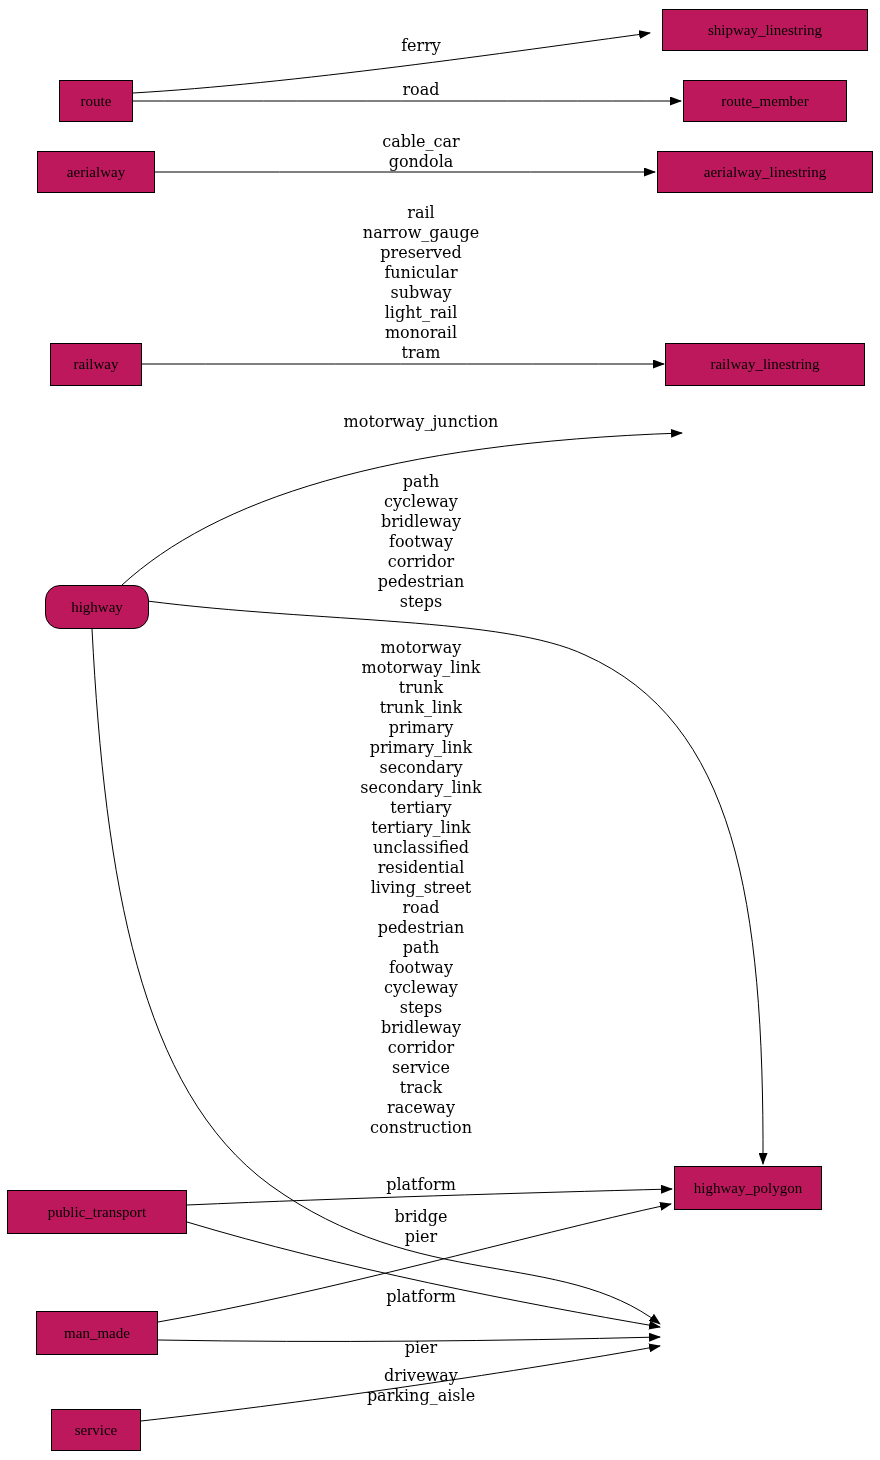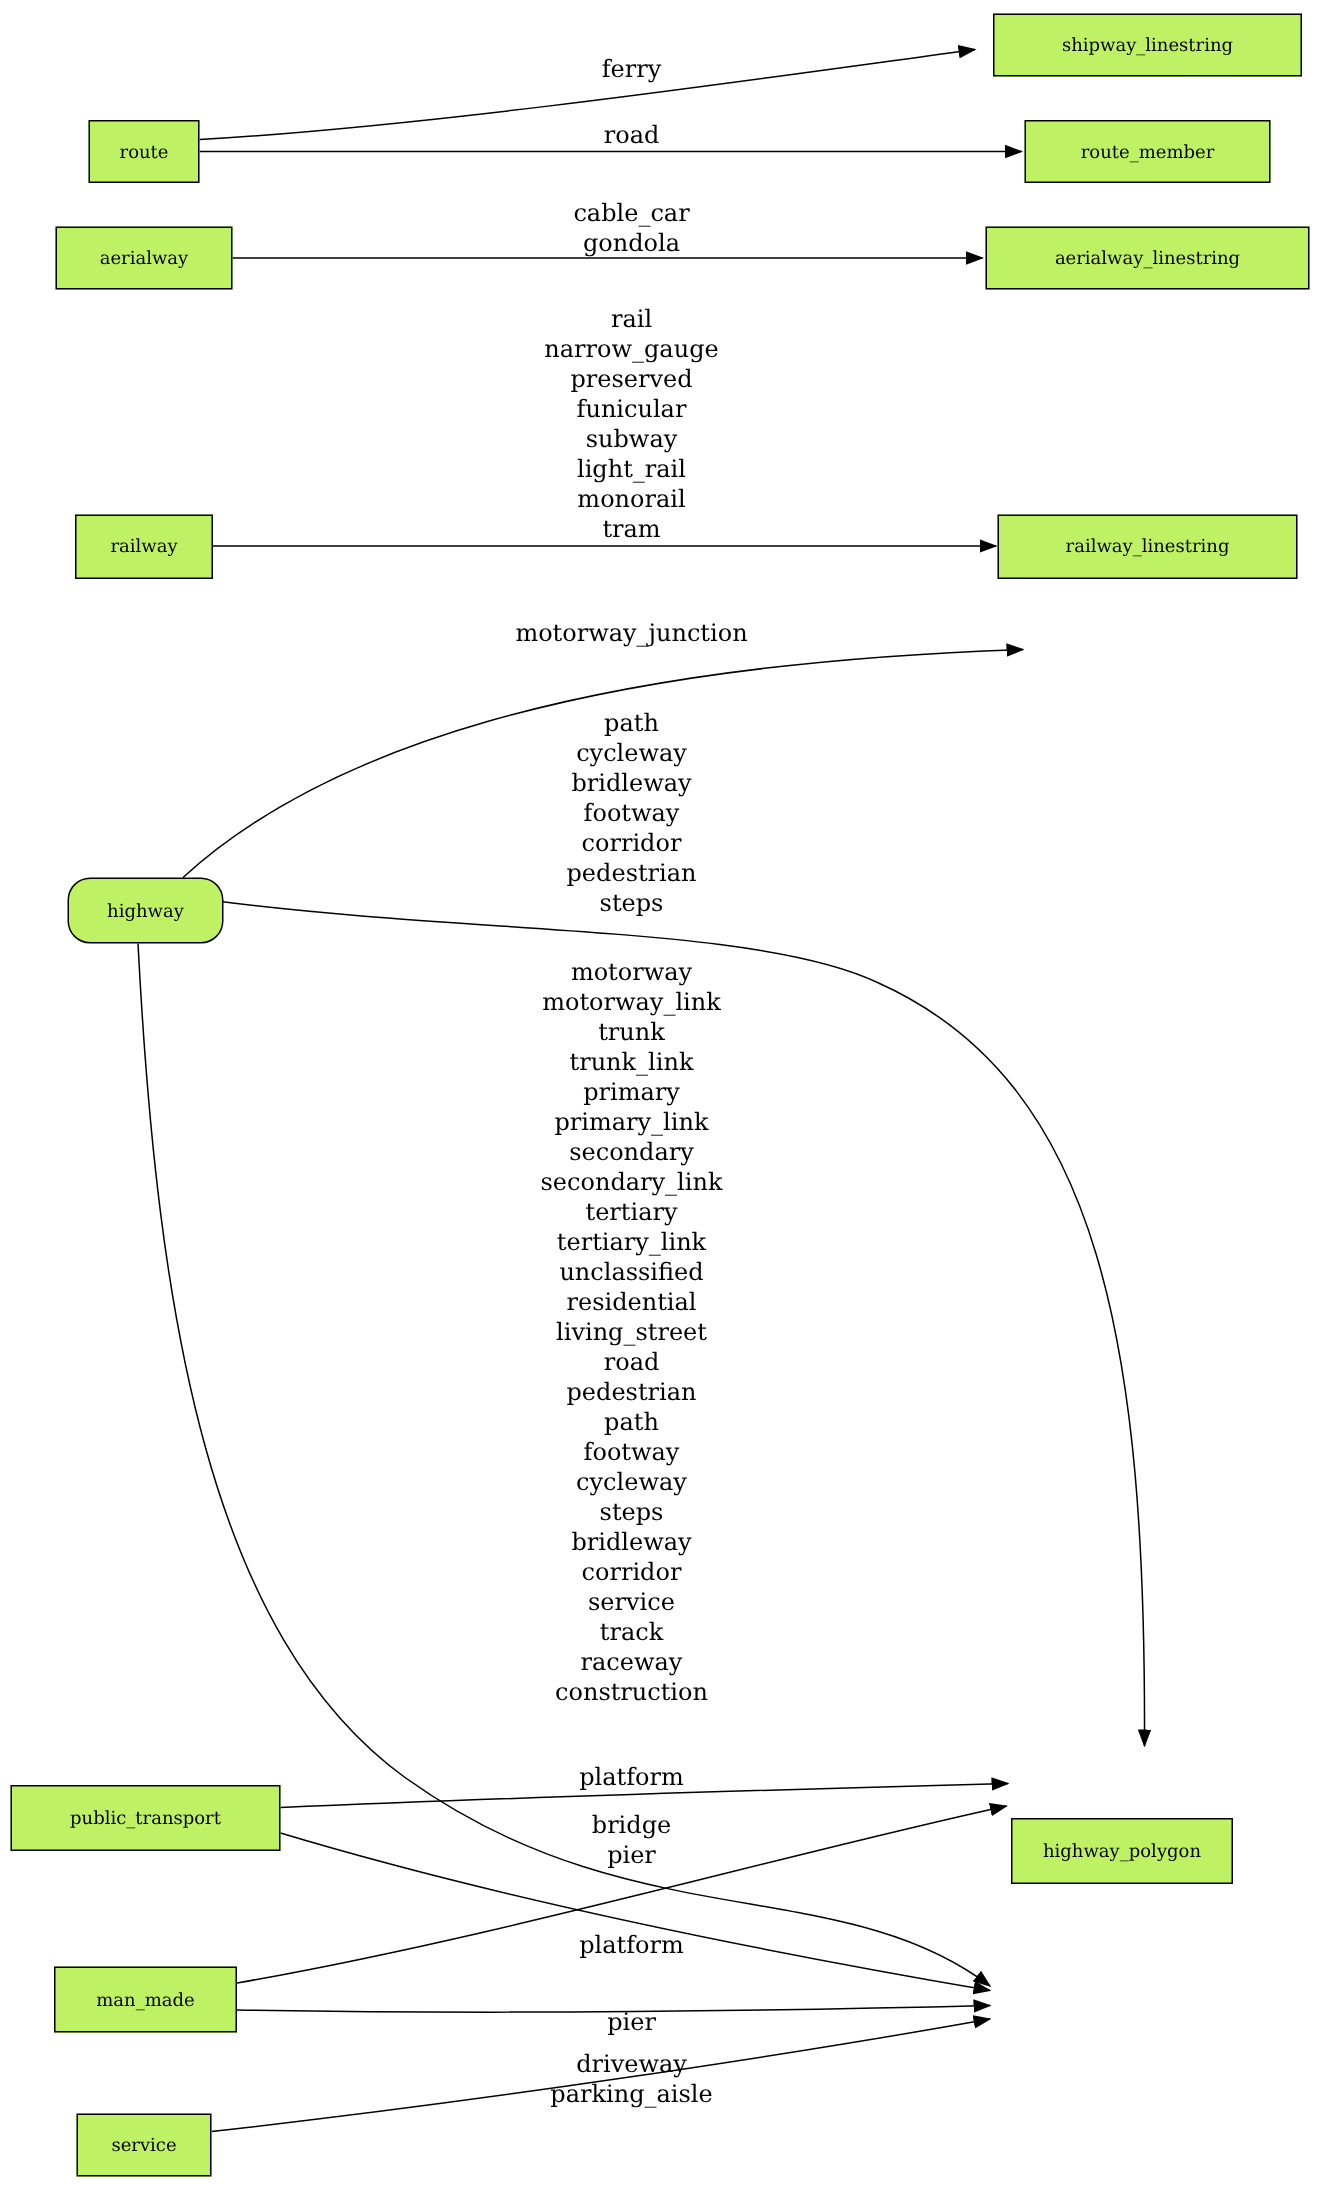--- a/index.html
+++ b/index.html
@@ -21,26 +21,27 @@
     width: 880px; height: 1460px;
   }
   .edge-path {
     fill: none;
     stroke: #000000;
     stroke-width: 1;
   }
   .node {
     position: absolute;
     border: 1px solid #000000;
-    background: #bef264;
+    background: #be185d;
     display: flex;
     align-items: center;
     justify-content: center;
-    font-size: 12px;
+    font-size: 15px;
     white-space: nowrap;
+    font-family: Liberation Serif, serif;
   }
   .edge-label {
     position: absolute;
     transform: translate(-50%, -50%);
     white-space: pre-line;
     text-align: center;
     font-size: 16px;
     line-height: 20px;
   }
 </style>
@@ -123,14 +124,14 @@
     <div class="node" style="left: 37px; top: 151px; width: 118px; height: 42px;">aerialway</div>
     <div class="node" style="left: 50px; top: 342.5px; width: 92px; height: 43px;">railway</div>
     <div class="node" style="left: 45px; top: 585px; width: 104px; height: 44px; border-radius: 15px;">highway</div>
     <div class="node" style="left: 7px; top: 1190px; width: 180px; height: 44px;">public_transport</div>
     <div class="node" style="left: 36px; top: 1311px; width: 122px; height: 44px;">man_made</div>
     <div class="node" style="left: 51px; top: 1409px; width: 90px; height: 42px;">service</div>
     <div class="node" style="left: 662px; top: 9px; width: 206px; height: 42px;">shipway_linestring</div>
     <div class="node" style="left: 657px; top: 151px; width: 216px; height: 42px;">aerialway_linestring</div>
     <div class="node" style="left: 683px; top: 80px; width: 164px; height: 42px;">route_member</div>
     <div class="node" style="left: 665px; top: 342.5px; width: 200px; height: 43px;">railway_linestring</div>
-    <div class="node" style="left: 674px; top: 1212px; width: 148px; height: 44px;">highway_polygon</div>
+    <div class="node" style="left: 674px; top: 1166px; width: 148px; height: 44px;">highway_polygon</div>
   </div>
 
 </body></html>

